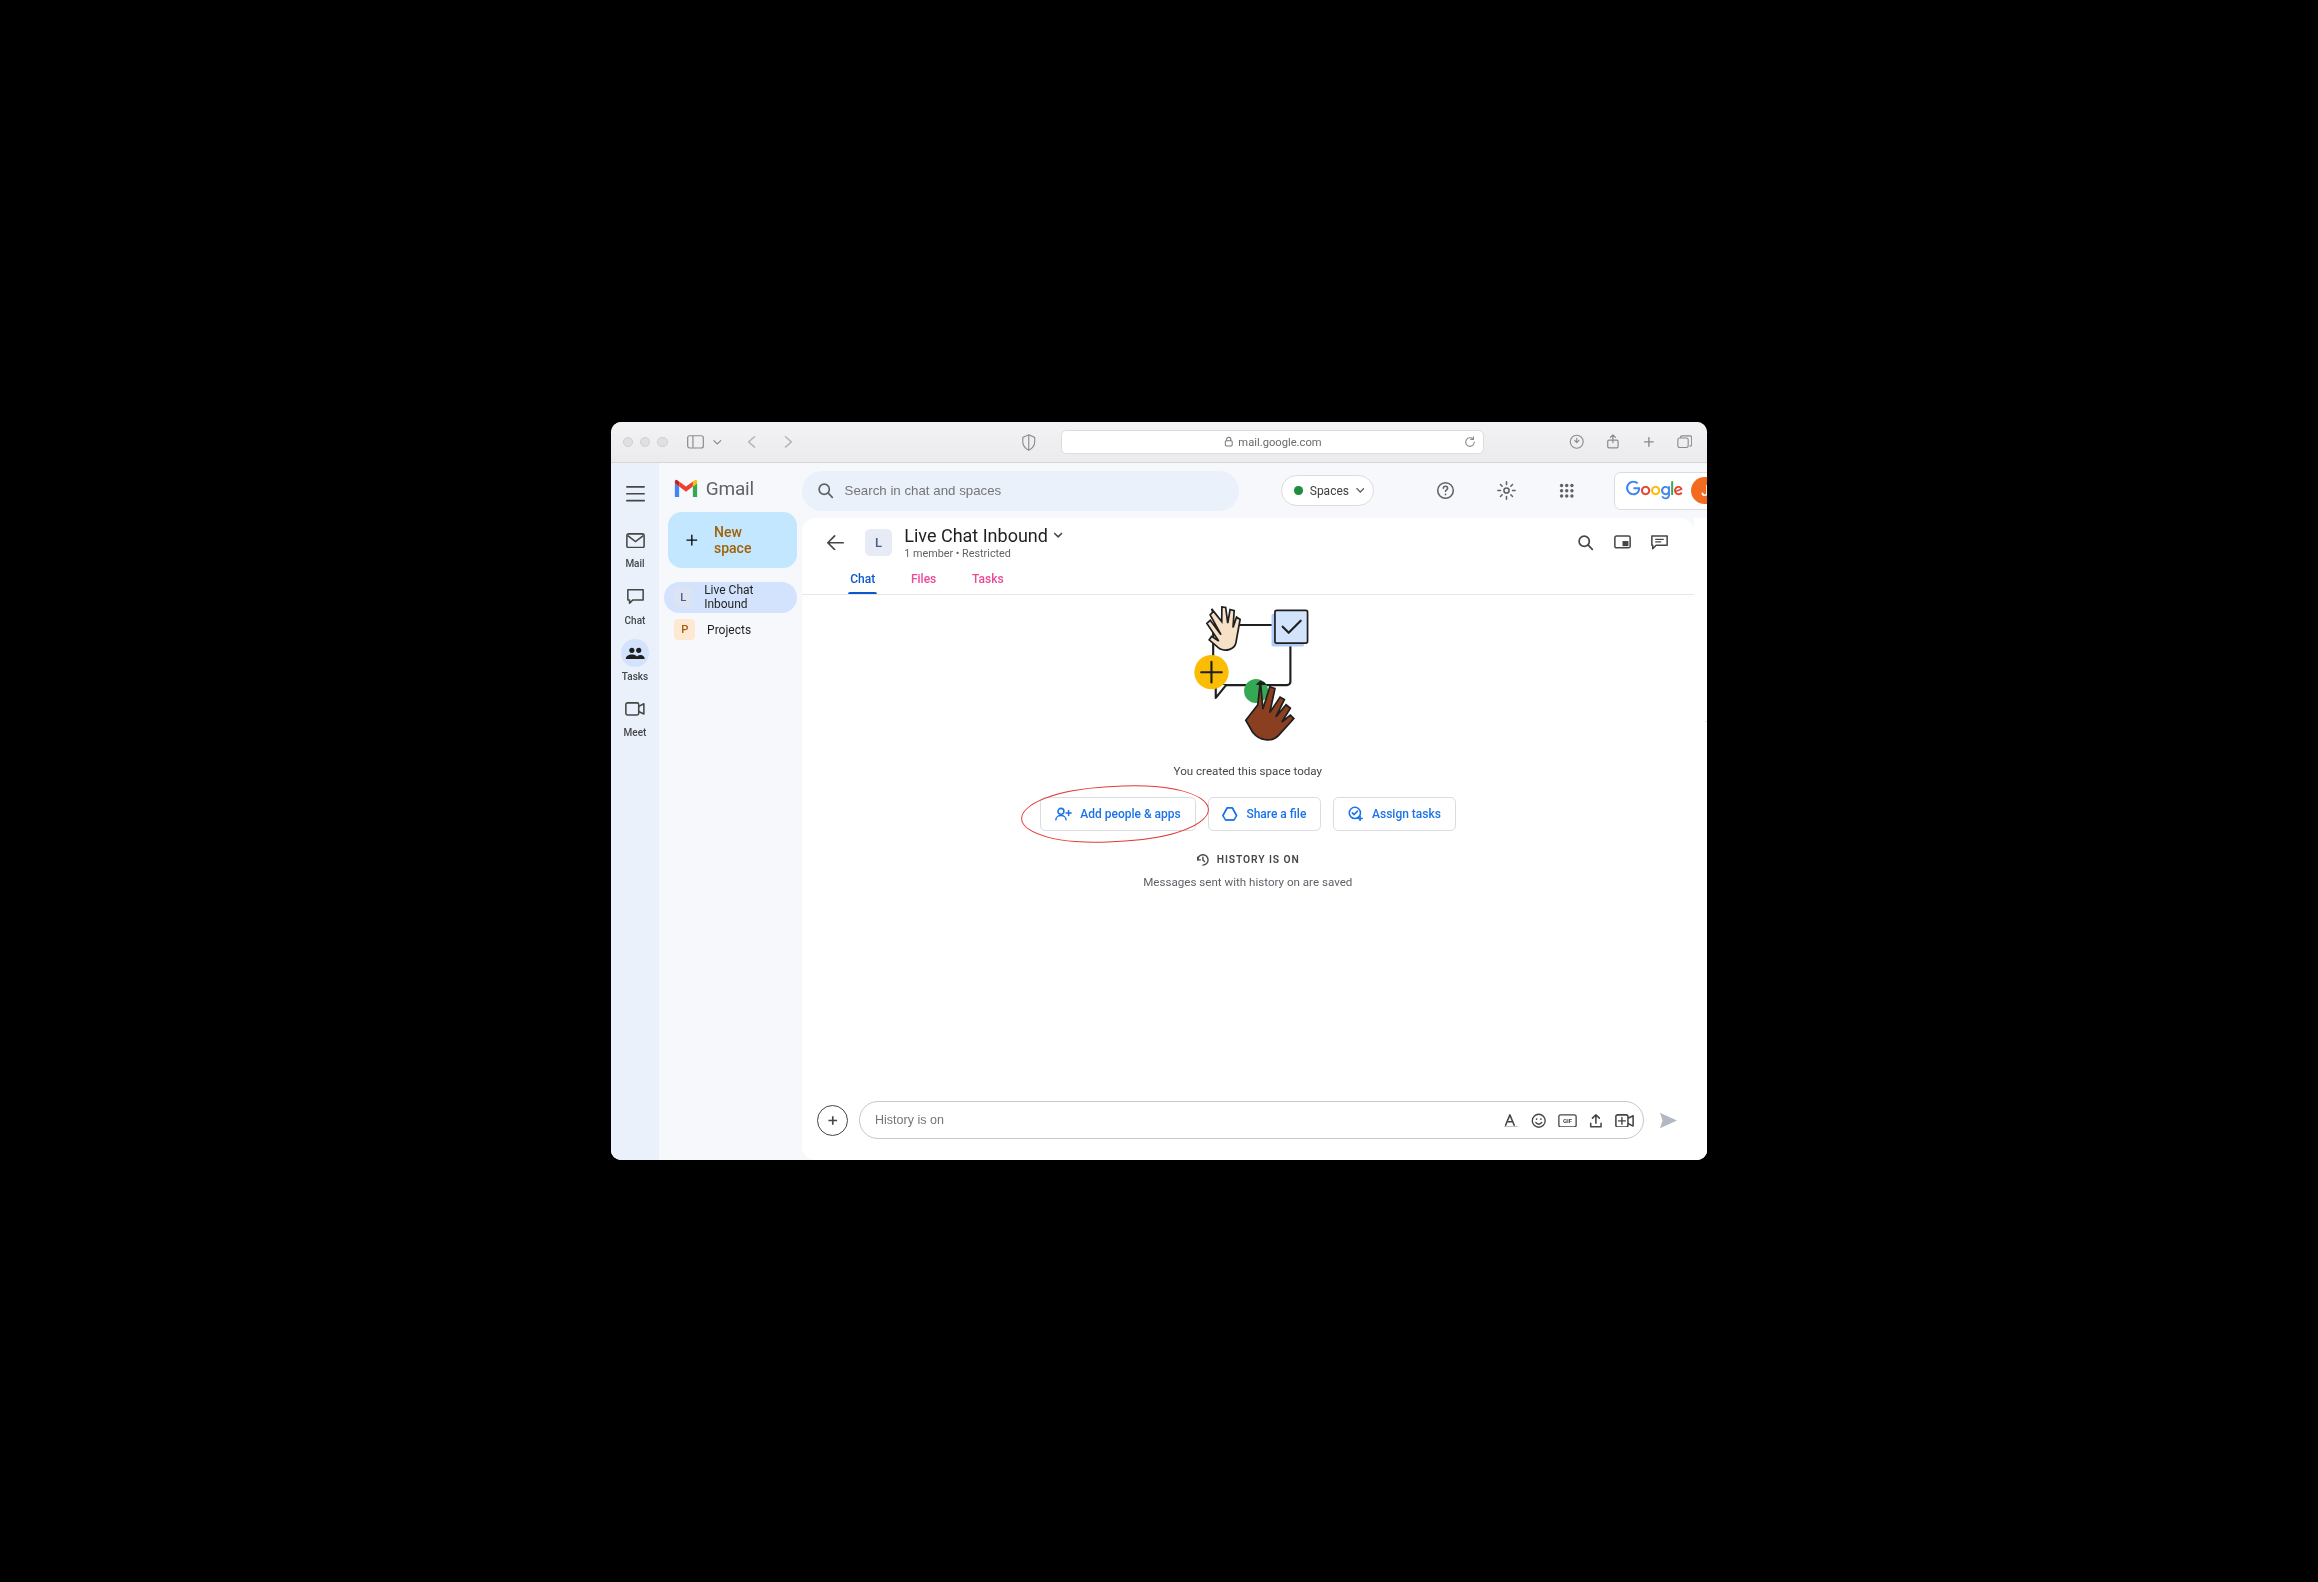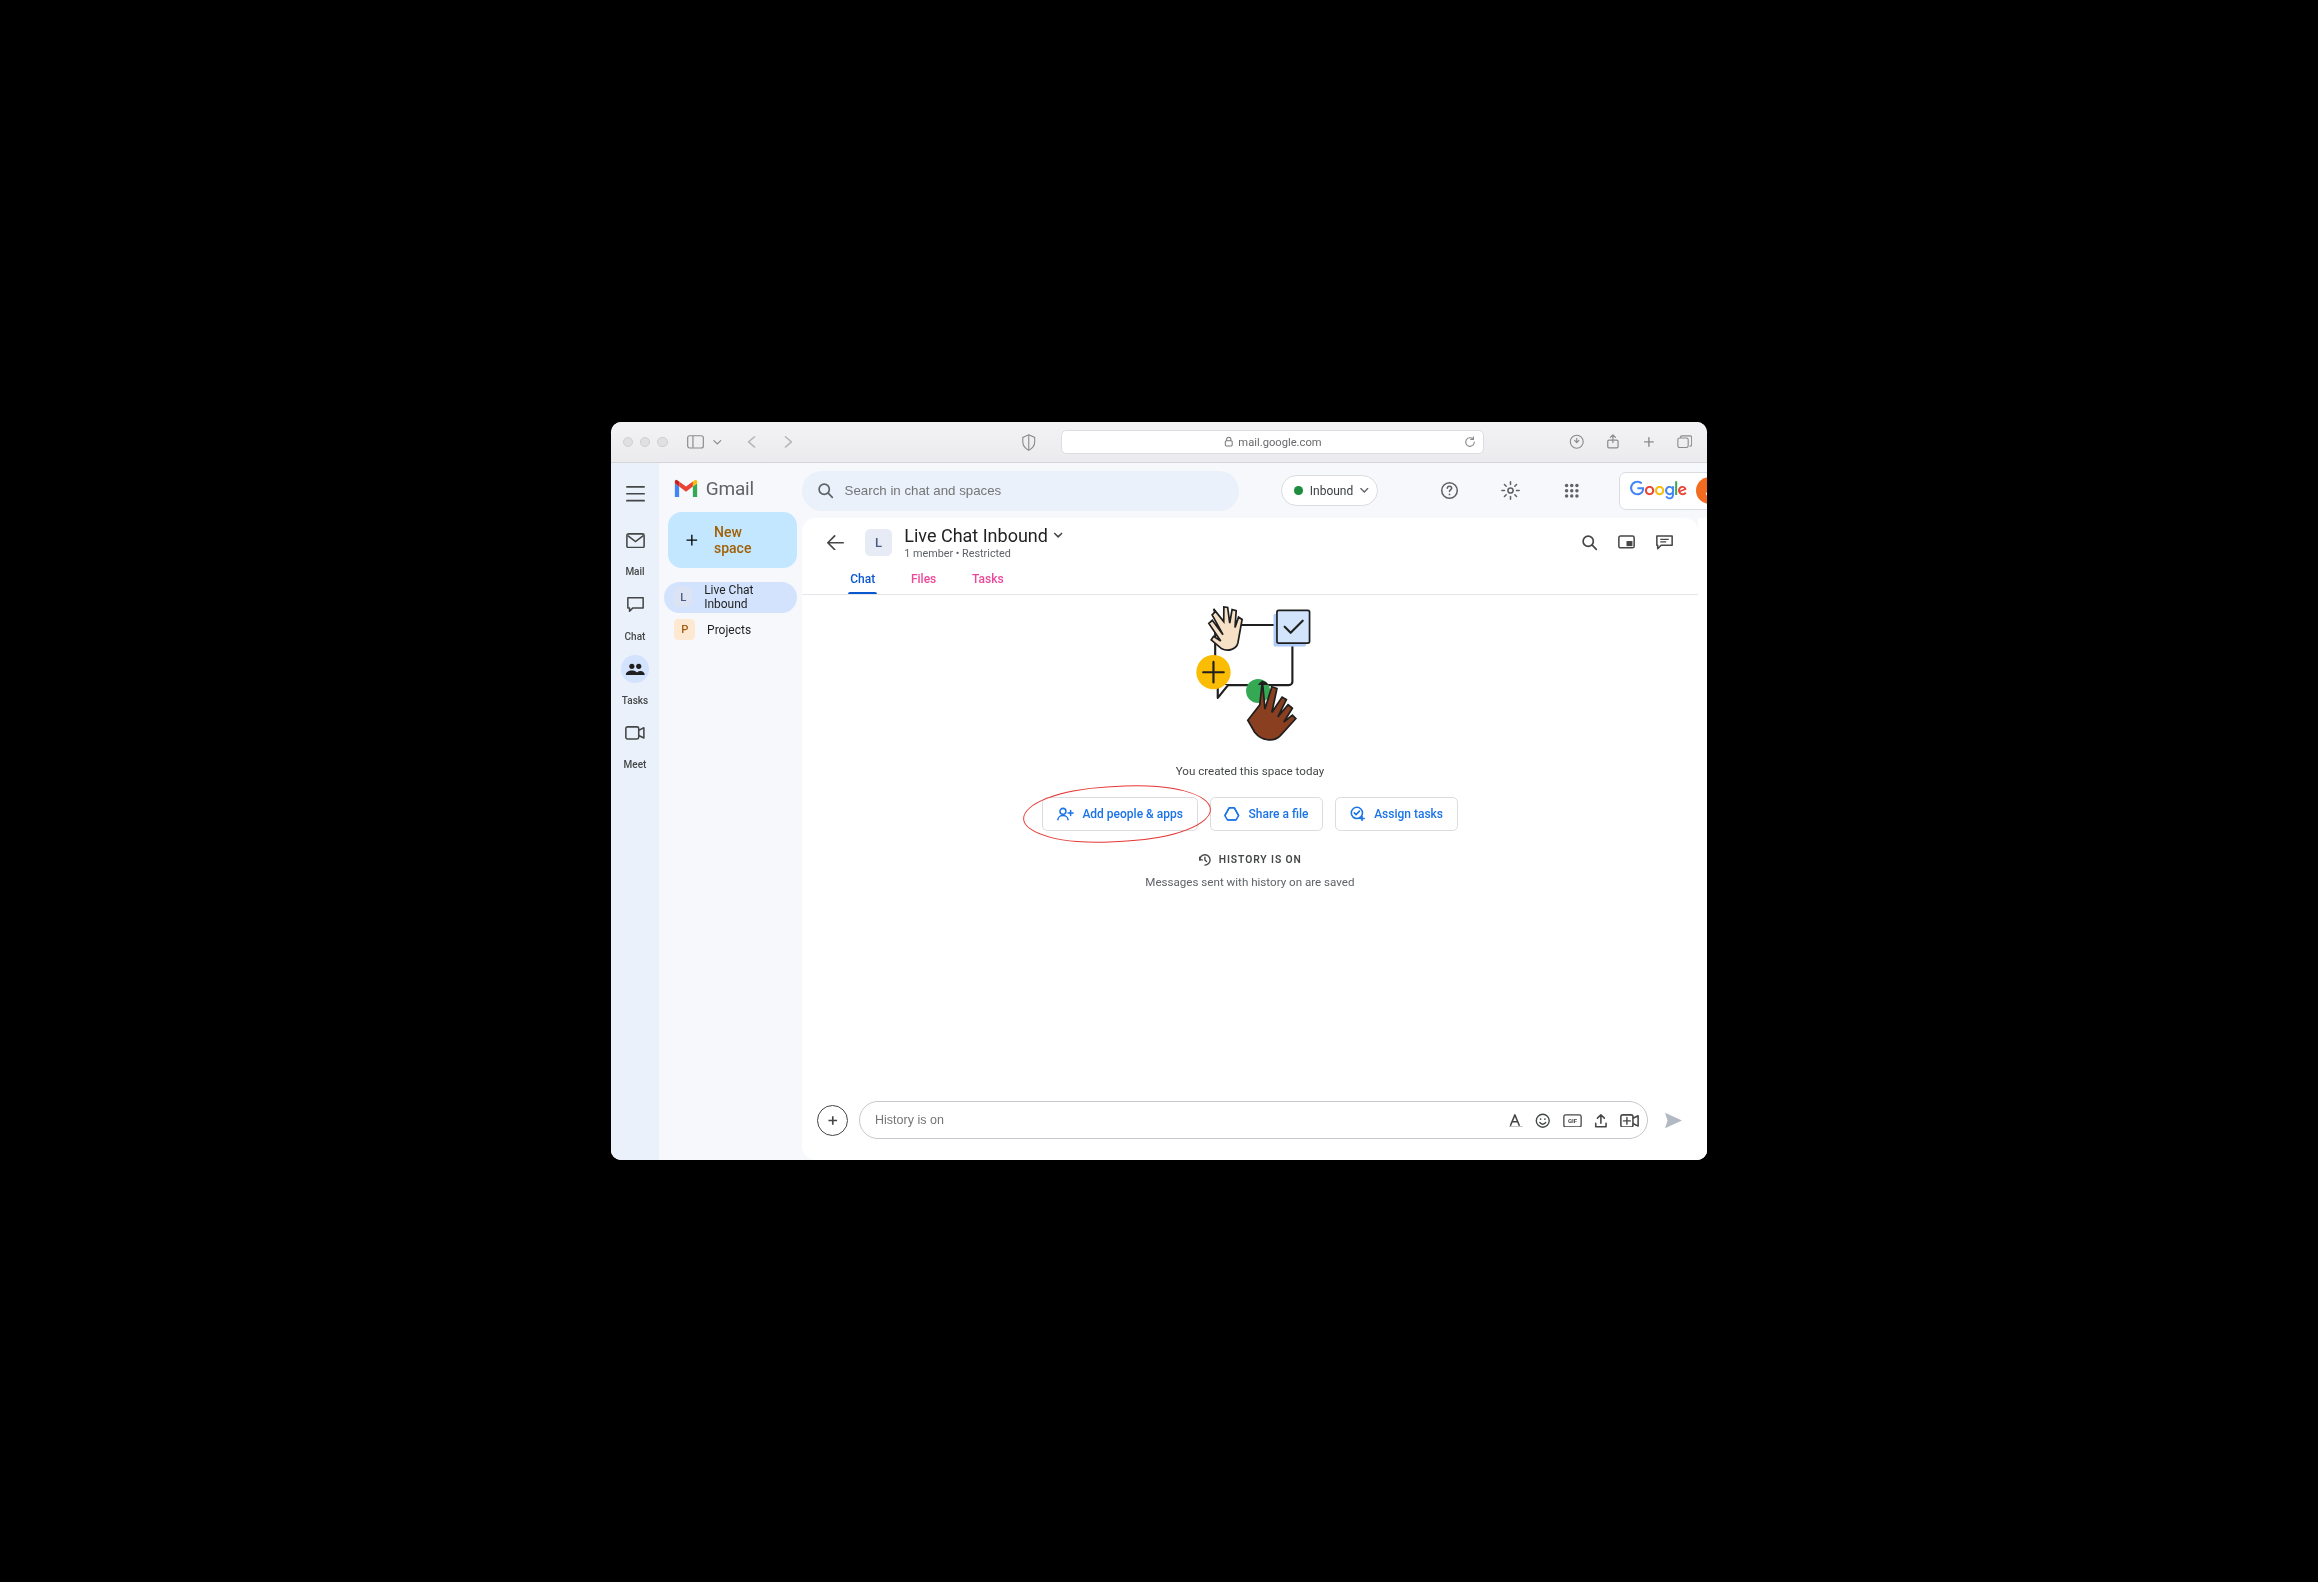--- a/index.html
+++ b/index.html
@@ -60,21 +60,21 @@
   .nav-rail {
     width: 58px;
     background: #eaf1fb;
     display: flex;
     flex-direction: column;
     align-items: center;
     padding-top: 12px;
     gap: 3.4px;
   }
   .hamburger { width:38px; height:38px; display:flex; align-items:center; justify-content:center; color:#444746; cursor:pointer; margin-bottom: 5.2px; }
-  .rail-item { width:48px; display:flex; flex-direction:column; align-items:center; gap:12px; padding:5.2px 0; cursor:pointer; color:#444746; }
+  .rail-item { width:48px; display:flex; flex-direction:column; align-items:center; gap:4px; padding:5.2px 0; cursor:pointer; color:#444746; }
   .rail-icon-wrap { width:27.5px; height:27.5px; display:flex; align-items:center; justify-content:center; border-radius:13.8px; }
   .rail-item.active .rail-icon-wrap { background:#d3e3fd; }
   .rail-label { font-size:10px; font-weight:500; }
 
   .spaces-col {
     width: 206px;
     background: #f6f8fc;
     padding: 8.6px 5.2px;
   }
   .gmail-logo-row { display:flex; align-items:center; gap:6.9px; padding: 5.2px 5.2px 12px 8.6px; }
@@ -326,21 +326,21 @@
       <div class="topbar">
         <div class="search-box">
           <svg width="17" height="17" viewBox="0 0 20 20">
               <circle cx="8.5" cy="8.5" r="6" stroke="#5f6368" stroke-width="2" fill="none"></circle>
               <line x1="13.5" y1="13.5" x2="18" y2="18" stroke="#5f6368" stroke-width="2" stroke-linecap="round"></line>
             </svg>
           <input type="text" style="flex: 1 1 0%; border: none; outline: none; background: transparent; font-size: 13.3px; color: rgb(68, 68, 68);" placeholder="Search in chat and spaces">
         </div>
         <div class="status-chip">
           <span class="status-dot"></span>
-          <span>Inbound</span>
+          <span>Spaces</span>
           <svg width="8.6" height="8.6" viewBox="0 0 10 10">
               <path d="M1 3l4 4 4-4" stroke="#5f6368" stroke-width="1.5" fill="none" stroke-linecap="round"></path>
             </svg>
         </div>
         <div style="flex:1"></div>
         <div class="top-icon">
           <svg width="19" height="19" viewBox="0 0 22 22">
               <circle cx="11" cy="11" r="9" stroke="#5f6368" stroke-width="1.8" fill="none"></circle>
               <path d="M8.5 8.5a2.5 2.5 0 115 0c0 1.5-2.5 2-2.5 3.5" stroke="#5f6368" stroke-width="1.8" fill="none" stroke-linecap="round"></path>
               <circle cx="11" cy="15.5" r="1" fill="#5f6368"></circle>

